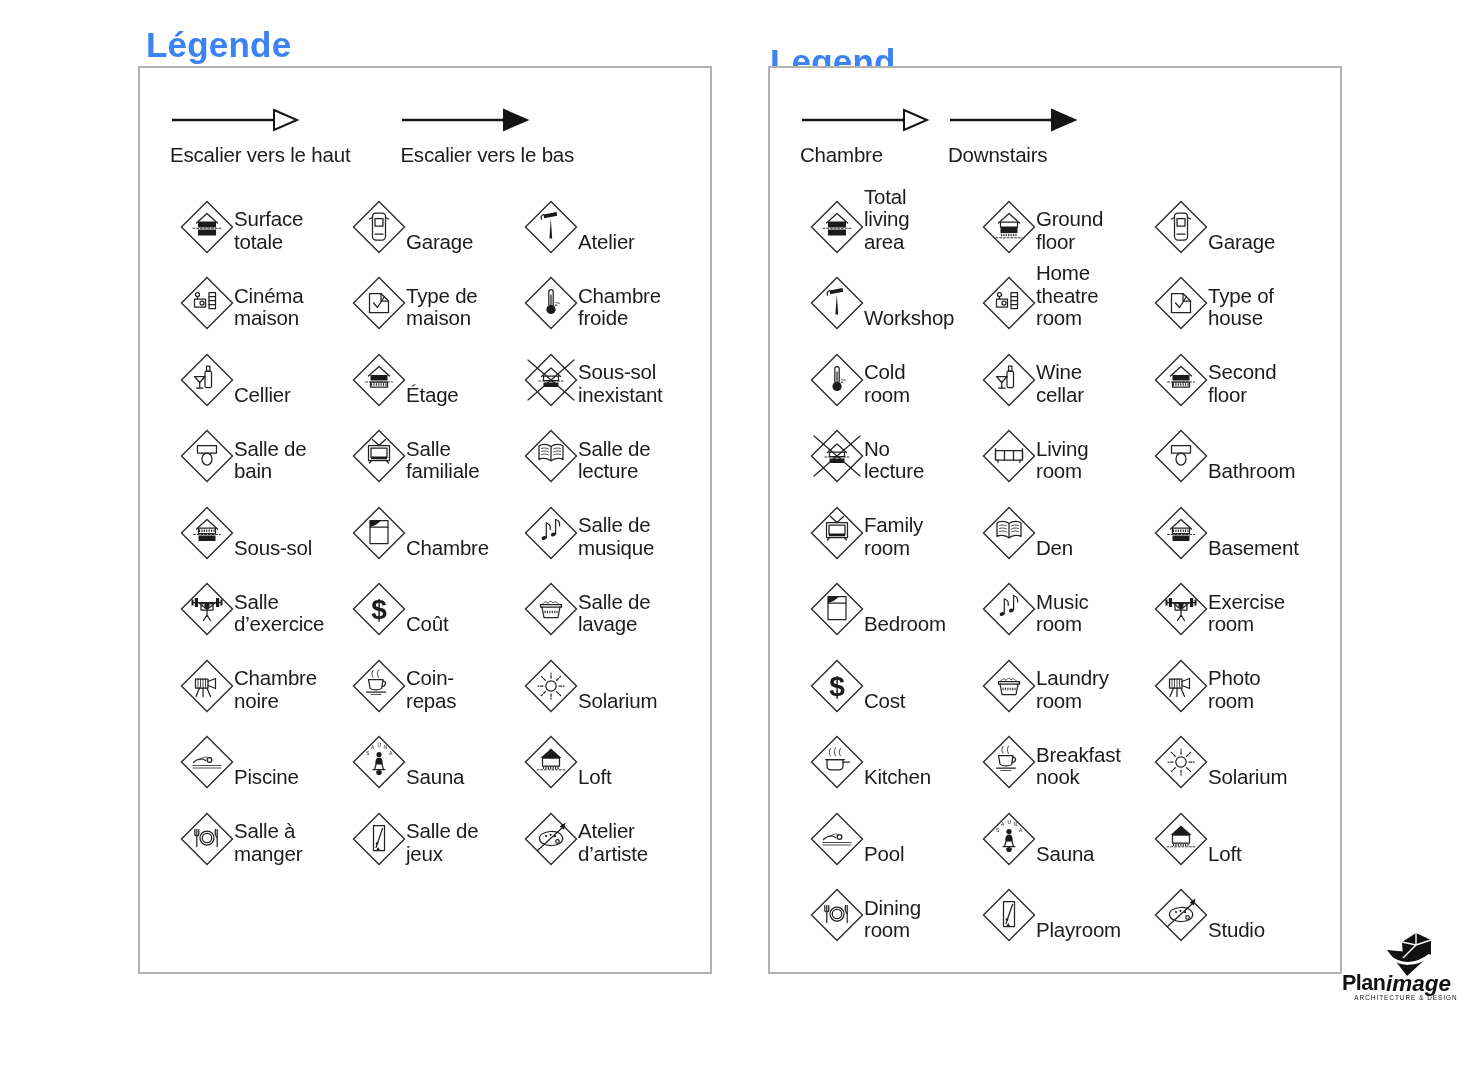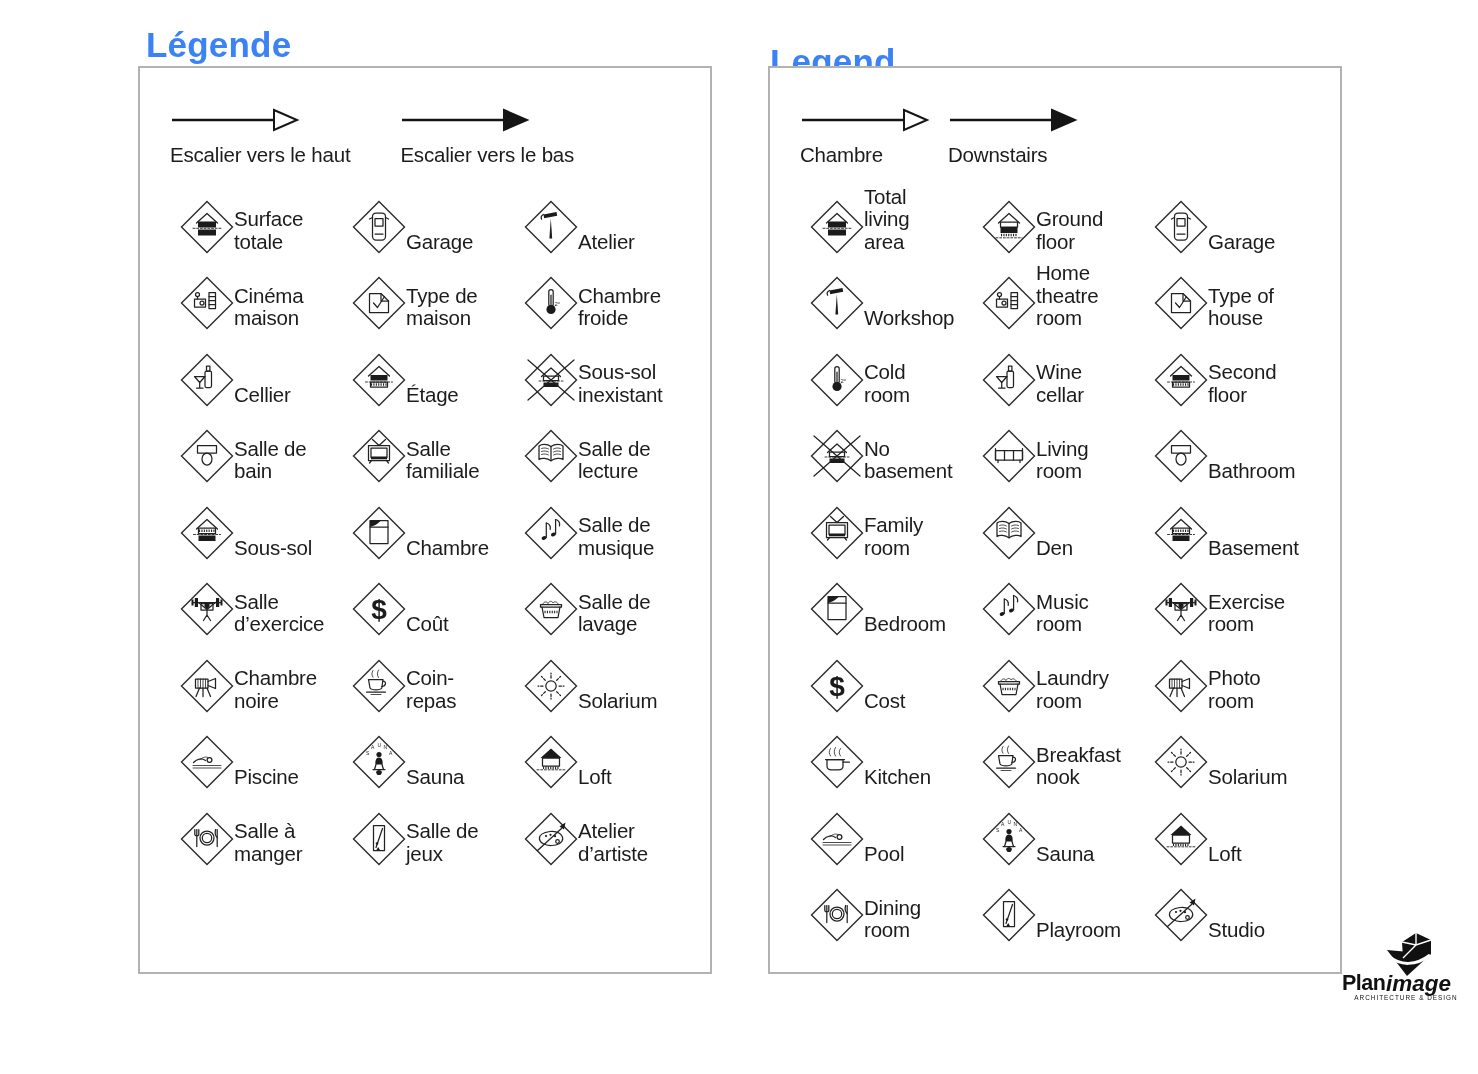--- a/index.html
+++ b/index.html
@@ -630,21 +630,21 @@
             <g class="g">
               <path d="M17.5 23.5 L27 15 L36.5 23.5"></path>
               <rect x="19.5" y="23" width="15" height="4.5"></rect>
               <rect class="f" x="19.5" y="29.5" width="15" height="4.5"></rect>
               <path class="d" d="M15 28 H39"></path>
               <path d="M4 7 L50 47 M50 7 L4 47" stroke-width="3"></path>
             </g>
           </svg>
         </span>
         <span class="label">No
-basement</span>
+lecture</span>
       </div>
       <div class="cell">
         <span class="icon-wrap">
           <svg viewBox="0 0 54 54" width="54" height="54">
             <polygon class="dia" points="27,1.5 52.5,27 27,52.5 1.5,27"></polygon>
             <g class="g">
               <rect x="13.5" y="21.5" width="27" height="9.5" rx="1"></rect>
               <path d="M22.5 21.5 V31 M31.5 21.5 V31"></path>
               <path d="M13.5 19.5 V31 M40.5 19.5 V31"></path>
               <path d="M16 31 V33.5 M38 31 V33.5"></path>

